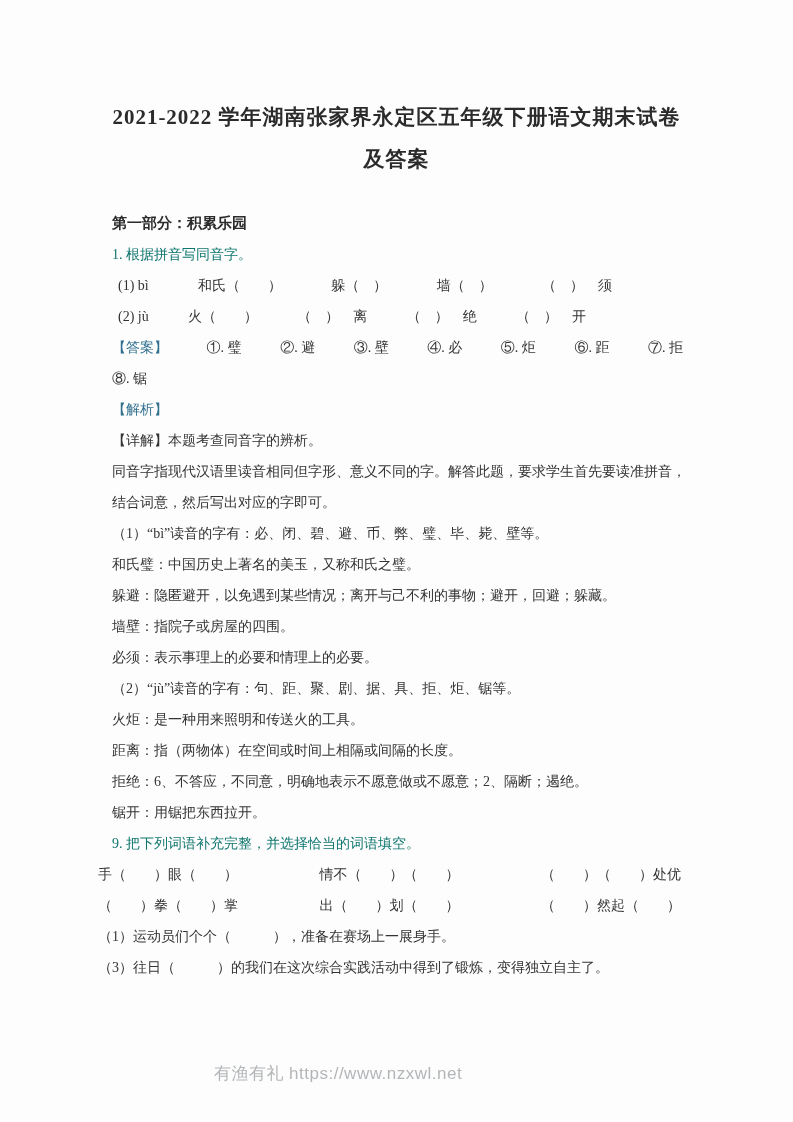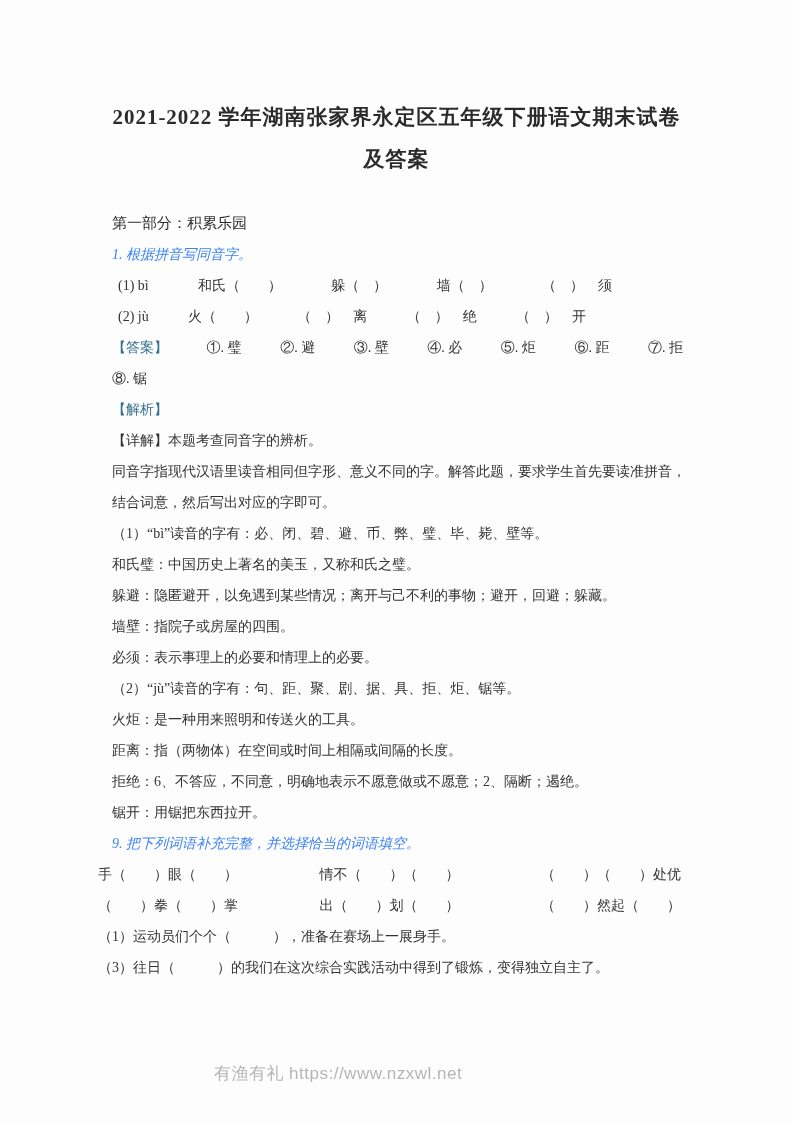--- a/index.html
+++ b/index.html
@@ -30,25 +30,25 @@
     font-size: 14px;
   }
   .ln {
     line-height: 31px;
     white-space: nowrap;
     overflow: hidden;
   }
   .ind { padding-left: 14px; }
   .ind2 { padding-left: 20px; }
   .section-heading {
-    font-weight: normal;
+    font-weight: bold;
     font-size: 15px;
     color: #2b2b2b;
   }
-  .stem { color: #3b82f6; font-style: italic; }
+  .stem { color: #0f766e; }
   .fillrow {
     display: flex;
     justify-content: space-between;
     align-items: baseline;
   }
   .row-q1a { width: 514px; }
   .row-q1b { width: 488px; }
   .row-ans { width: 585px; }
   .row-q2  { width: 583px; text-align: center; }
   .label-blue { color: #31708f; }

